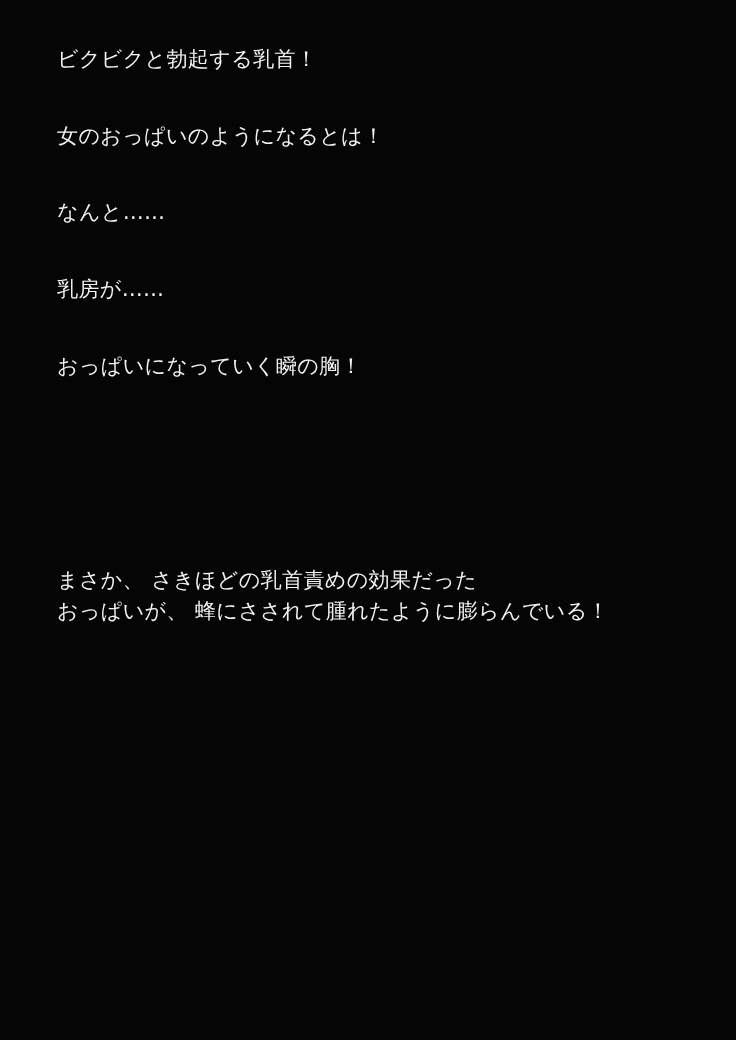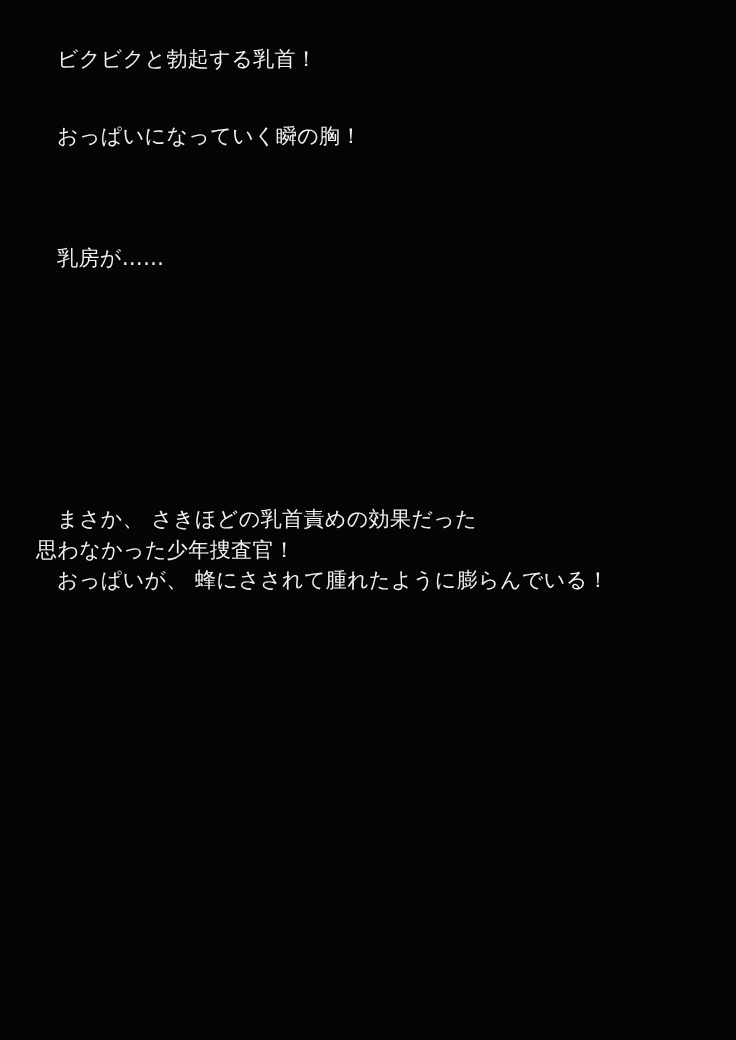--- a/index.html
+++ b/index.html
@@ -44,34 +44,35 @@
 </style>
 </head>
 <body>
 
 <div id="page">
   <div class="text-body">
 
     <p class="para indent">ビクビクと勃起する乳首！</p>
     <div class="gap-lg"></div>
 
-    <p class="para indent">おっぱいになっていく瞬の胸！</p>
+    <p class="para indent">女のおっぱいのようになるとは！</p>
     <div class="gap-lg"></div>
 
+    <p class="para indent">なんと……</p>
     <div class="gap-lg"></div>
 
     <p class="para indent">乳房が……</p>
     <div class="gap-lg"></div>
 
+    <p class="para indent">おっぱいになっていく瞬の胸！</p>
     <div class="gap-lg"></div>
 
     <div class="gap-lg"></div>
 
     <div class="gap-lg"></div>
 
     <div class="gap-lg"></div>
 
     <p class="para indent">まさか、 さきほどの乳首責めの効果だった</p>
-    <p class="para">思わなかった少年捜査官！</p>
     <p class="para indent">おっぱいが、 蜂にさされて腫れたように膨らんでいる！</p>
 
   </div>
 </div>
 
 </body></html>

